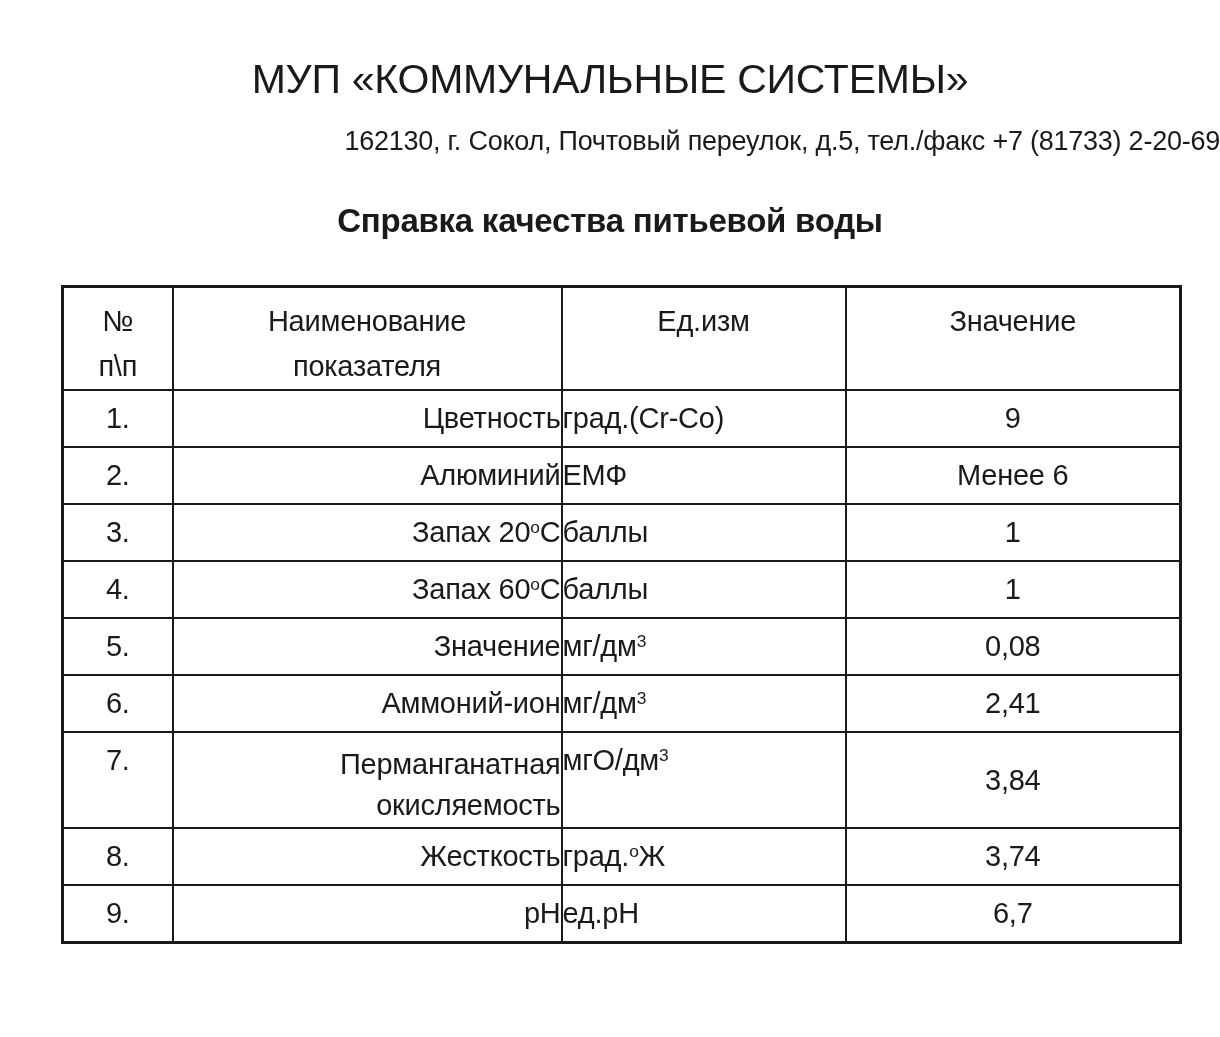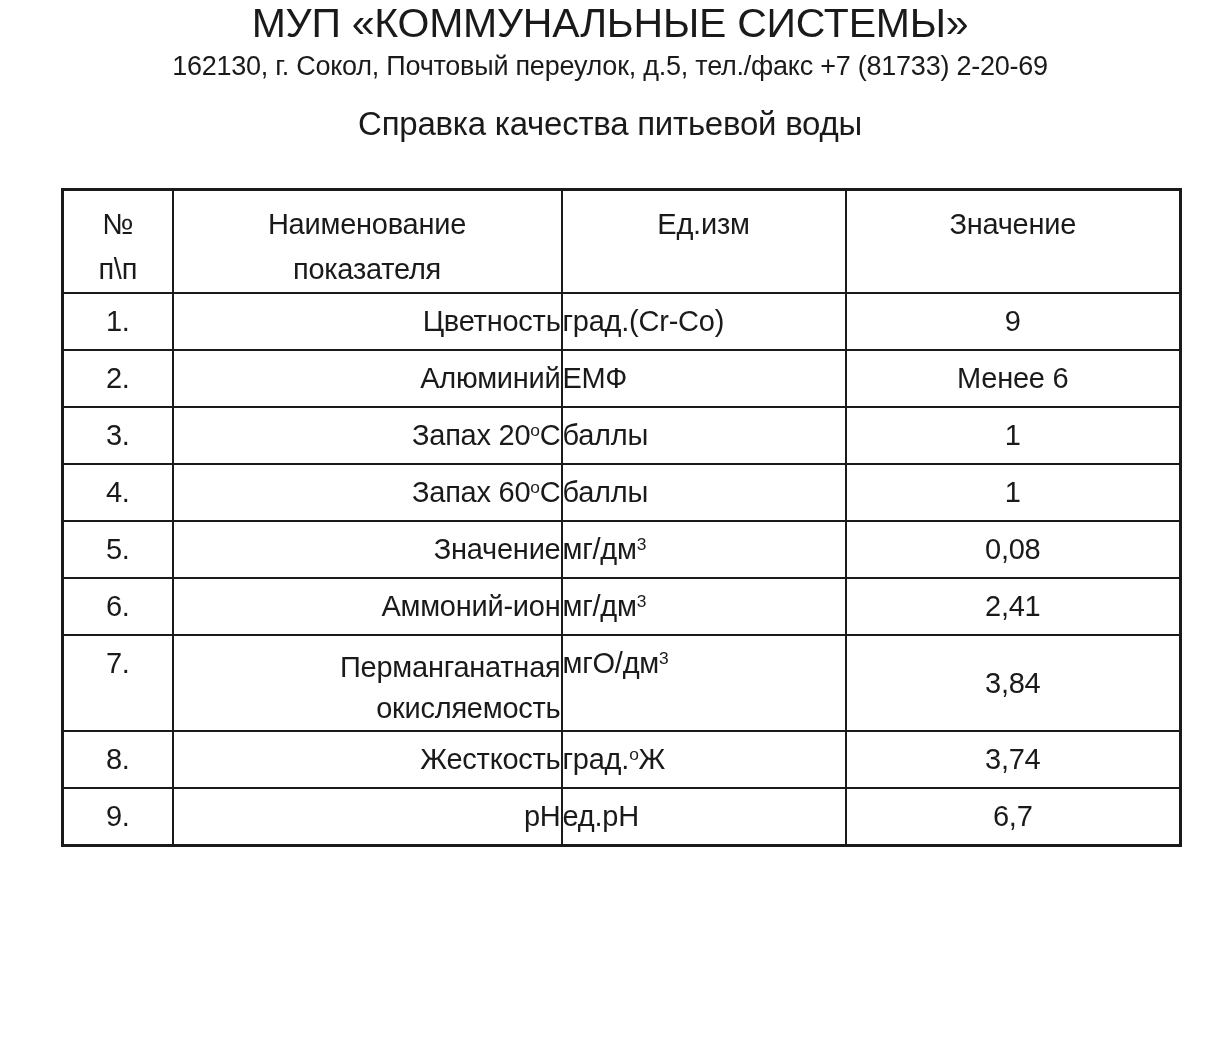--- a/index.html
+++ b/index.html
@@ -14,36 +14,37 @@
     font-family: "Liberation Sans", sans-serif;
     letter-spacing: -0.015em;
     overflow: hidden;
   }
   .page {
     width: 1220px;
     height: 1037px;
     position: relative;
   }
   .org-name {
+    margin-top: 56px;
     text-align: center;
     font-size: 41px;
     font-weight: 500;
     white-space: nowrap;
   }
   .org-address {
-    margin-top: 4px;
-    text-align: center;
+    margin-top: 23px;
+    text-align: right;
     font-size: 27px;
     white-space: nowrap;
   }
   .doc-title {
-    margin-top: 22px;
+    margin-top: 44px;
     text-align: center;
     font-size: 33px;
-    font-weight: 400;
+    font-weight: 700;
     line-height: 1.22;
   }
   table.qtable {
     border-collapse: collapse;
     table-layout: fixed;
     width: 1118px;
     margin: 44px 0 0 61px;
     border: 3px solid #1a1a1a;
   }
   .qtable th, .qtable td {

